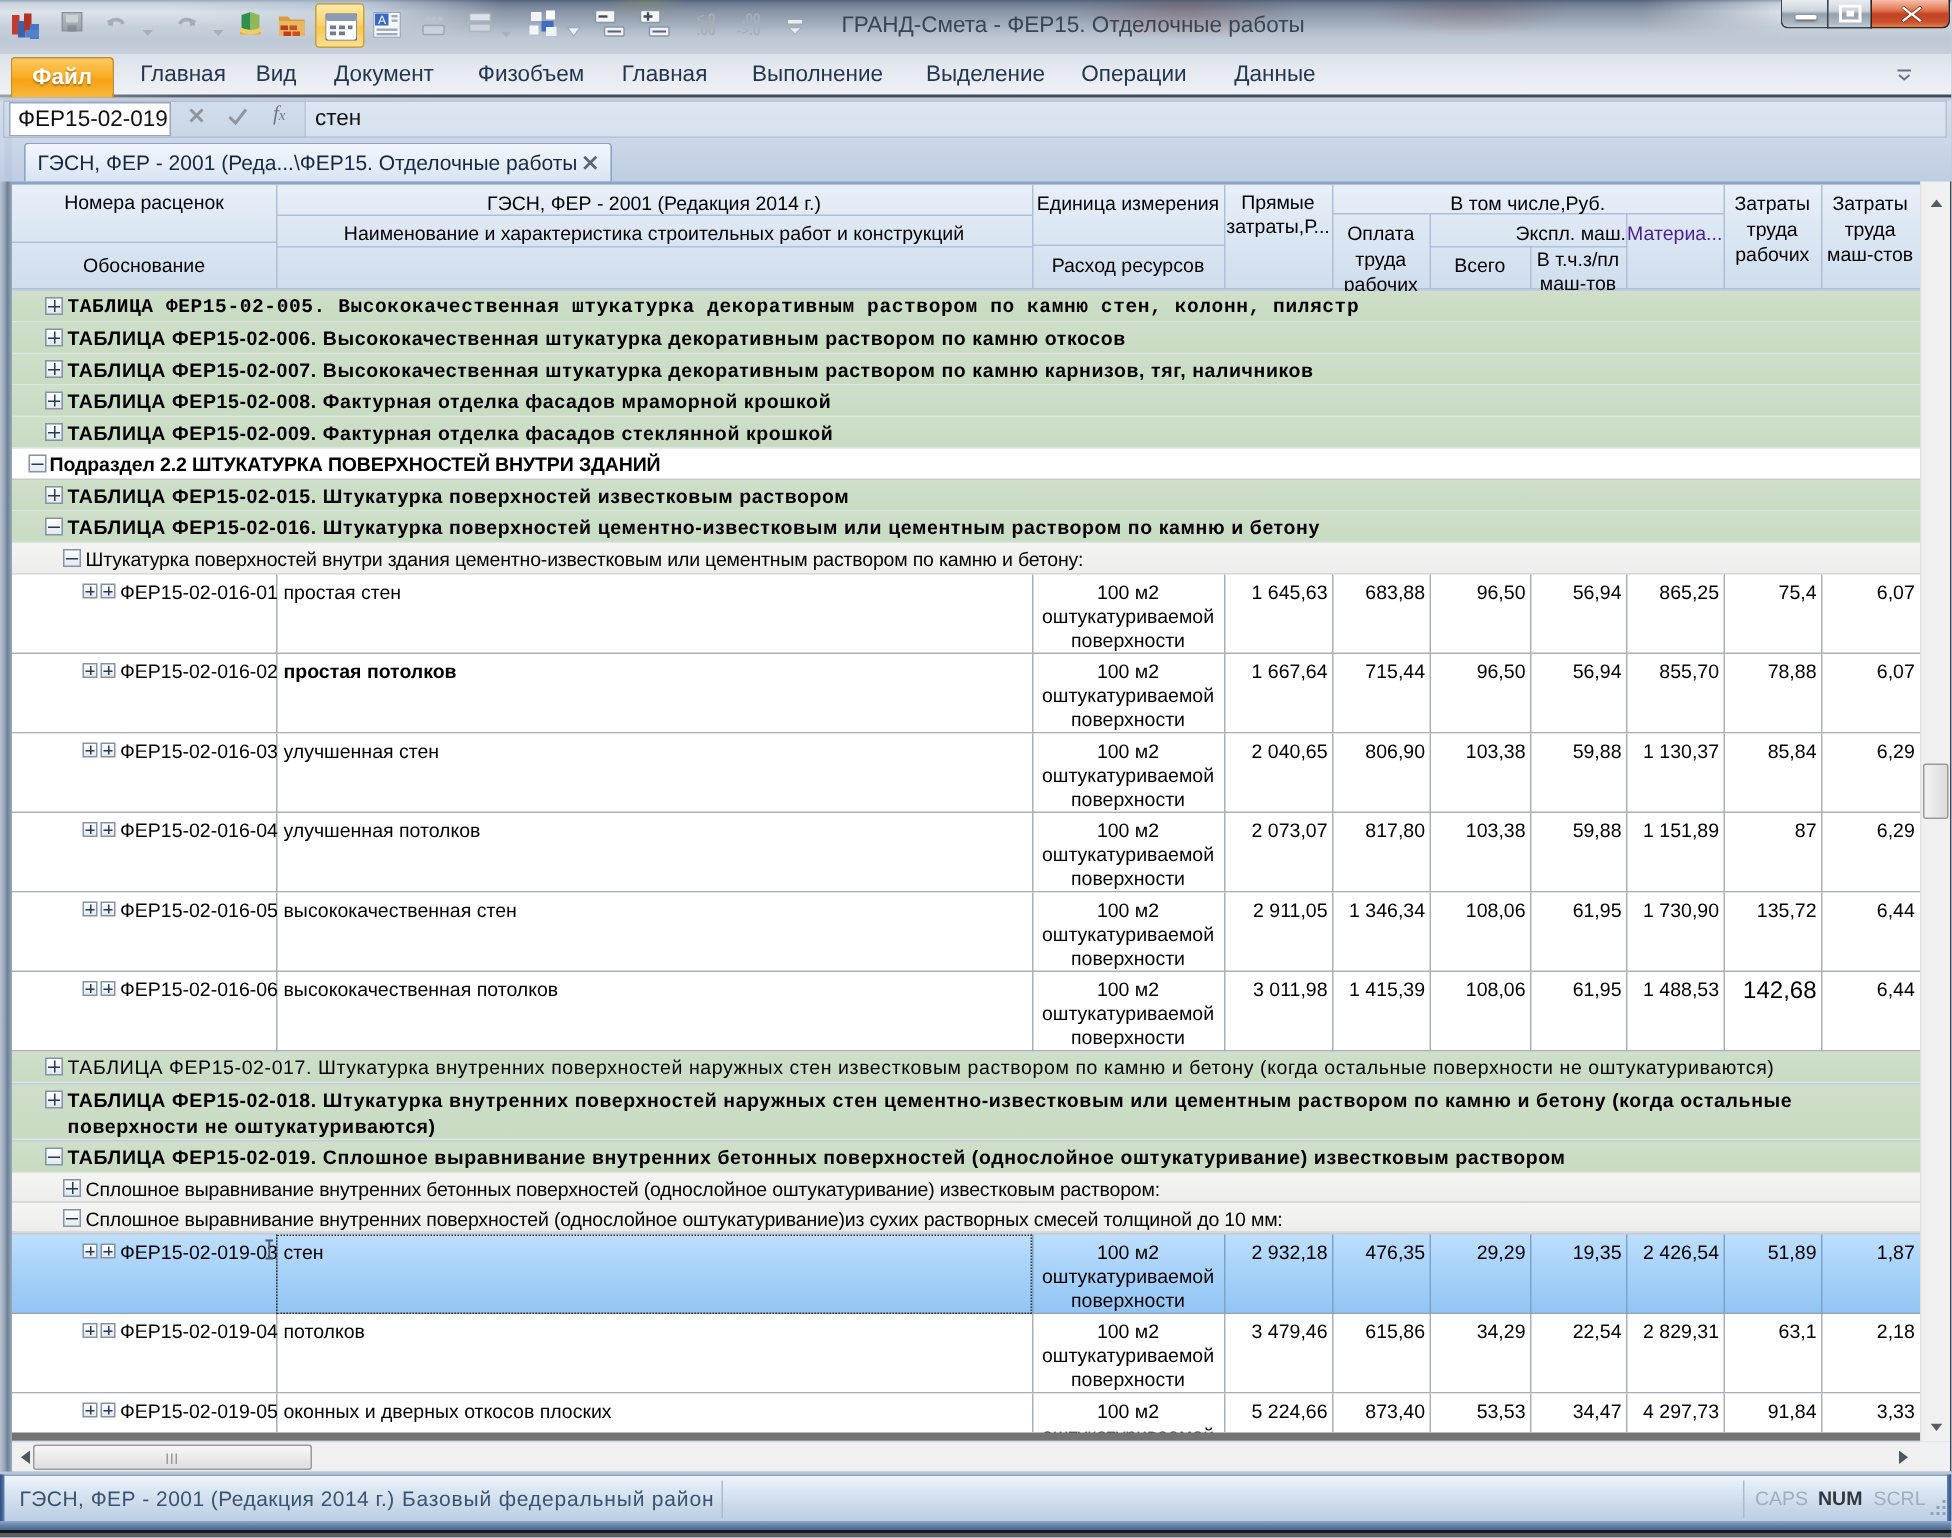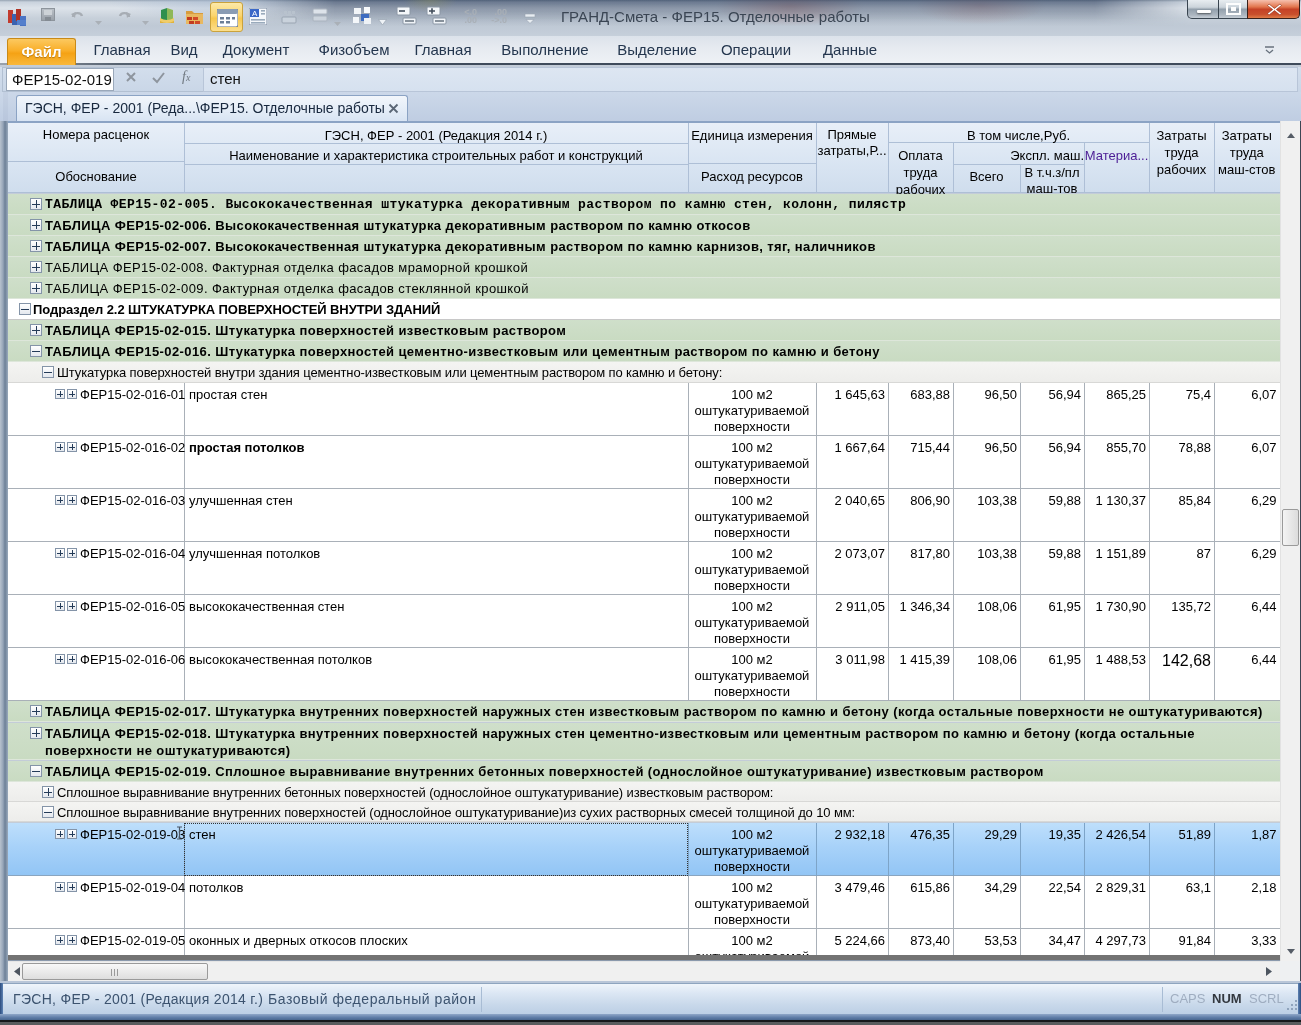--- a/index.html
+++ b/index.html
@@ -235,28 +235,28 @@
       <div class="abs" style="left:1px;top:5px;width:8px;height:1px;background:#243b58;"></div>
       <div class="abs" style="left:5px;top:1px;width:1px;height:8px;background:#243b58;"></div>
     </div>
 <div class="abs tt" style="left:37px;top:2px;width:1227px;font-size:13px;font-weight:bold;color:#000;line-height:17px;letter-spacing:0.4px;">ТАБЛИЦА ФЕР15-02-007. Высококачественная штукатурка декоративным раствором по камню карнизов, тяг, наличников</div>
 </div>
 <div class="abs" style="left:8px;top:256.8px;width:1272px;height:21px;background:linear-gradient(180deg,#cfdfca 0,#c9dbc2 100%);border-bottom:1px solid #dde6da;">
 <div class="abs" style="left:22px;top:4px;width:12px;height:12px;background:linear-gradient(180deg,#fff,#e4e8ee);border:1px solid #8494a8;">
       <div class="abs" style="left:1px;top:5px;width:8px;height:1px;background:#243b58;"></div>
       <div class="abs" style="left:5px;top:1px;width:1px;height:8px;background:#243b58;"></div>
     </div>
-<div class="abs tt" style="left:37px;top:2px;width:1227px;font-size:13px;font-weight:normal;color:#000;line-height:17px;letter-spacing:0.4px;">ТАБЛИЦА ФЕР15-02-008. Фактурная отделка фасадов мраморной крошкой</div>
+<div class="abs tt" style="left:37px;top:2px;width:1227px;font-size:13px;font-weight:bold;color:#000;line-height:17px;letter-spacing:0.4px;">ТАБЛИЦА ФЕР15-02-008. Фактурная отделка фасадов мраморной крошкой</div>
 </div>
 <div class="abs" style="left:8px;top:277.90000000000003px;width:1272px;height:21px;background:linear-gradient(180deg,#cfdfca 0,#c9dbc2 100%);border-bottom:1px solid #dde6da;">
 <div class="abs" style="left:22px;top:4px;width:12px;height:12px;background:linear-gradient(180deg,#fff,#e4e8ee);border:1px solid #8494a8;">
       <div class="abs" style="left:1px;top:5px;width:8px;height:1px;background:#243b58;"></div>
       <div class="abs" style="left:5px;top:1px;width:1px;height:8px;background:#243b58;"></div>
     </div>
-<div class="abs tt" style="left:37px;top:2px;width:1227px;font-size:13px;font-weight:normal;color:#000;line-height:17px;letter-spacing:0.4px;">ТАБЛИЦА ФЕР15-02-009. Фактурная отделка фасадов стеклянной крошкой</div>
+<div class="abs tt" style="left:37px;top:2px;width:1227px;font-size:13px;font-weight:bold;color:#000;line-height:17px;letter-spacing:0.4px;">ТАБЛИЦА ФЕР15-02-009. Фактурная отделка фасадов стеклянной крошкой</div>
 </div>
 <div class="abs" style="left:8px;top:299.00000000000006px;width:1272px;height:21px;background:#fff;border-bottom:1px solid #c8c8c8;">
 <div class="abs" style="left:11px;top:4px;width:12px;height:12px;background:linear-gradient(180deg,#fff,#e4e8ee);border:1px solid #8494a8;">
       <div class="abs" style="left:1px;top:5px;width:8px;height:1px;background:#243b58;"></div>
     </div>
 <div class="abs tt" style="left:25px;top:2px;width:1239px;font-size:13px;font-weight:bold;color:#000;line-height:17px;letter-spacing:-0.08px;">Подраздел 2.2 ШТУКАТУРКА ПОВЕРХНОСТЕЙ ВНУТРИ ЗДАНИЙ</div>
 </div>
 <div class="abs" style="left:8px;top:320.1000000000001px;width:1272px;height:21px;background:linear-gradient(180deg,#cfdfca 0,#c9dbc2 100%);border-bottom:1px solid #dde6da;">
 <div class="abs" style="left:22px;top:4px;width:12px;height:12px;background:linear-gradient(180deg,#fff,#e4e8ee);border:1px solid #8494a8;">
       <div class="abs" style="left:1px;top:5px;width:8px;height:1px;background:#243b58;"></div>
@@ -448,21 +448,21 @@
 <div class="abs tt" style="left:1012px;top:4px;width:61px;text-align:right;font-size:13px;color:#000;">61,95</div>
 <div class="abs tt" style="left:1076px;top:4px;width:62px;text-align:right;font-size:13px;color:#000;">1 488,53</div>
 <div class="abs tt" style="left:1141px;top:4px;width:62px;text-align:right;font-size:16px;color:#000;">142,68</div>
 <div class="abs tt" style="left:1206px;top:4px;width:62.5px;text-align:right;font-size:13px;color:#000;">6,44</div>
 </div>
 <div class="abs" style="left:8px;top:701.4000000000001px;width:1272px;height:21px;background:linear-gradient(180deg,#cfdfca 0,#c9dbc2 100%);border-bottom:1px solid #dde6da;">
 <div class="abs" style="left:22px;top:4px;width:12px;height:12px;background:linear-gradient(180deg,#fff,#e4e8ee);border:1px solid #8494a8;">
       <div class="abs" style="left:1px;top:5px;width:8px;height:1px;background:#243b58;"></div>
       <div class="abs" style="left:5px;top:1px;width:1px;height:8px;background:#243b58;"></div>
     </div>
-<div class="abs tt" style="left:37px;top:2px;width:1227px;font-size:13px;font-weight:bold;color:#000;line-height:17px;letter-spacing:0.4px;">ТАБЛИЦА ФЕР15-02-017. Штукатурка внутренних поверхностей наружных стен известковым раствором по камню и бетону (когда остальные поверхности не оштукатуриваются)</div>
+<div class="abs tt" style="left:37px;top:2px;width:1227px;font-size:13px;font-weight:normal;color:#000;line-height:17px;letter-spacing:0.4px;">ТАБЛИЦА ФЕР15-02-017. Штукатурка внутренних поверхностей наружных стен известковым раствором по камню и бетону (когда остальные поверхности не оштукатуриваются)</div>
 </div>
 <div class="abs" style="left:8px;top:722.5000000000001px;width:1272px;height:37.5px;background:linear-gradient(180deg,#cfdfca 0,#c9dbc2 100%);border-bottom:1px solid #dde6da;">
 <div class="abs" style="left:22px;top:4px;width:12px;height:12px;background:linear-gradient(180deg,#fff,#e4e8ee);border:1px solid #8494a8;">
       <div class="abs" style="left:1px;top:5px;width:8px;height:1px;background:#243b58;"></div>
       <div class="abs" style="left:5px;top:1px;width:1px;height:8px;background:#243b58;"></div>
     </div>
 <div class="abs " style="left:37px;top:2px;width:1227px;font-size:13px;font-weight:bold;color:#000;line-height:17px;letter-spacing:0.4px;white-space:normal;">ТАБЛИЦА ФЕР15-02-018. Штукатурка внутренних поверхностей наружных стен цементно-известковым или цементным раствором по камню и бетону (когда остальные<br>поверхности не оштукатуриваются)</div>
 </div>
 <div class="abs" style="left:8px;top:760.6000000000001px;width:1272px;height:21px;background:linear-gradient(180deg,#cfdfca 0,#c9dbc2 100%);border-bottom:1px solid #dde6da;">
 <div class="abs" style="left:22px;top:4px;width:12px;height:12px;background:linear-gradient(180deg,#fff,#e4e8ee);border:1px solid #8494a8;">

